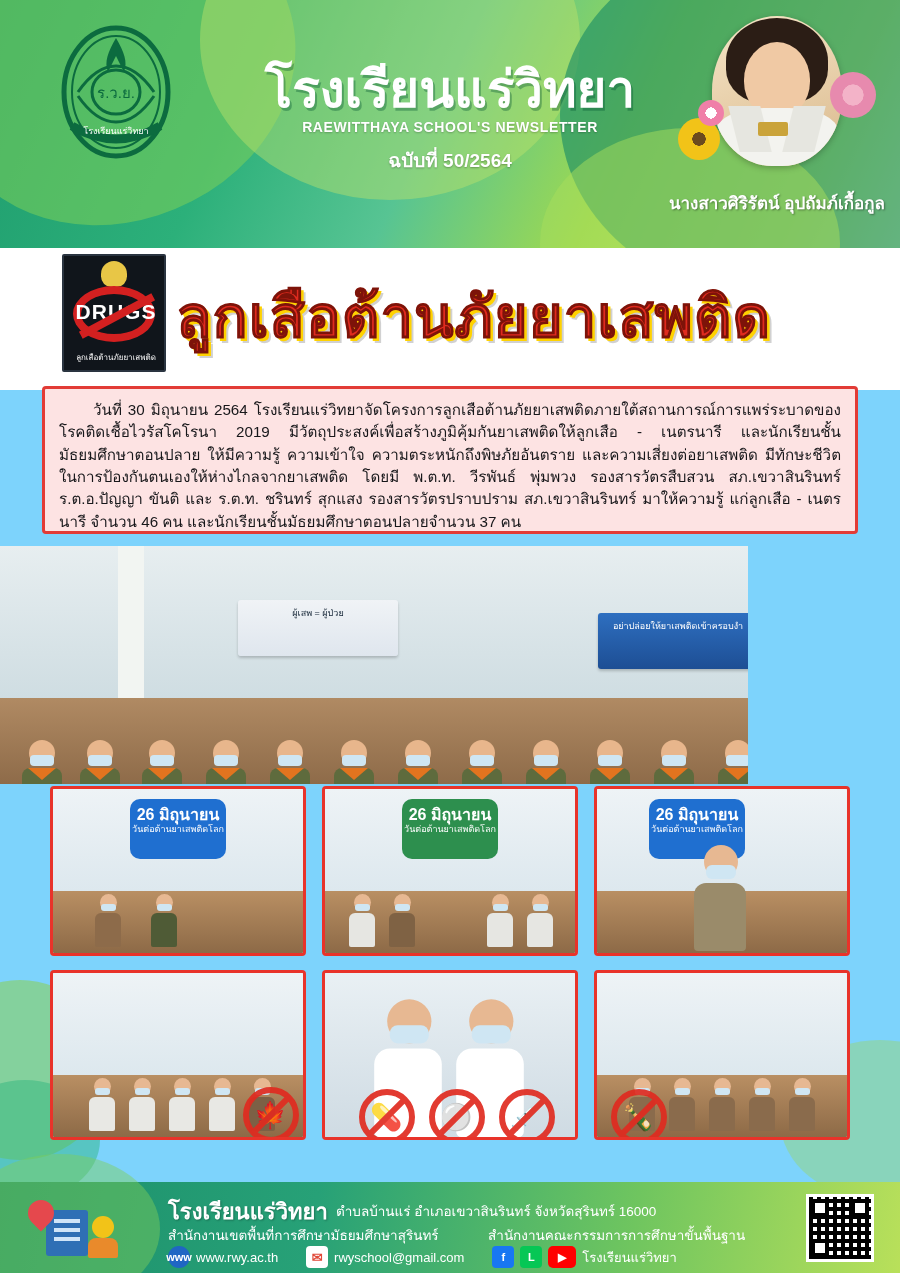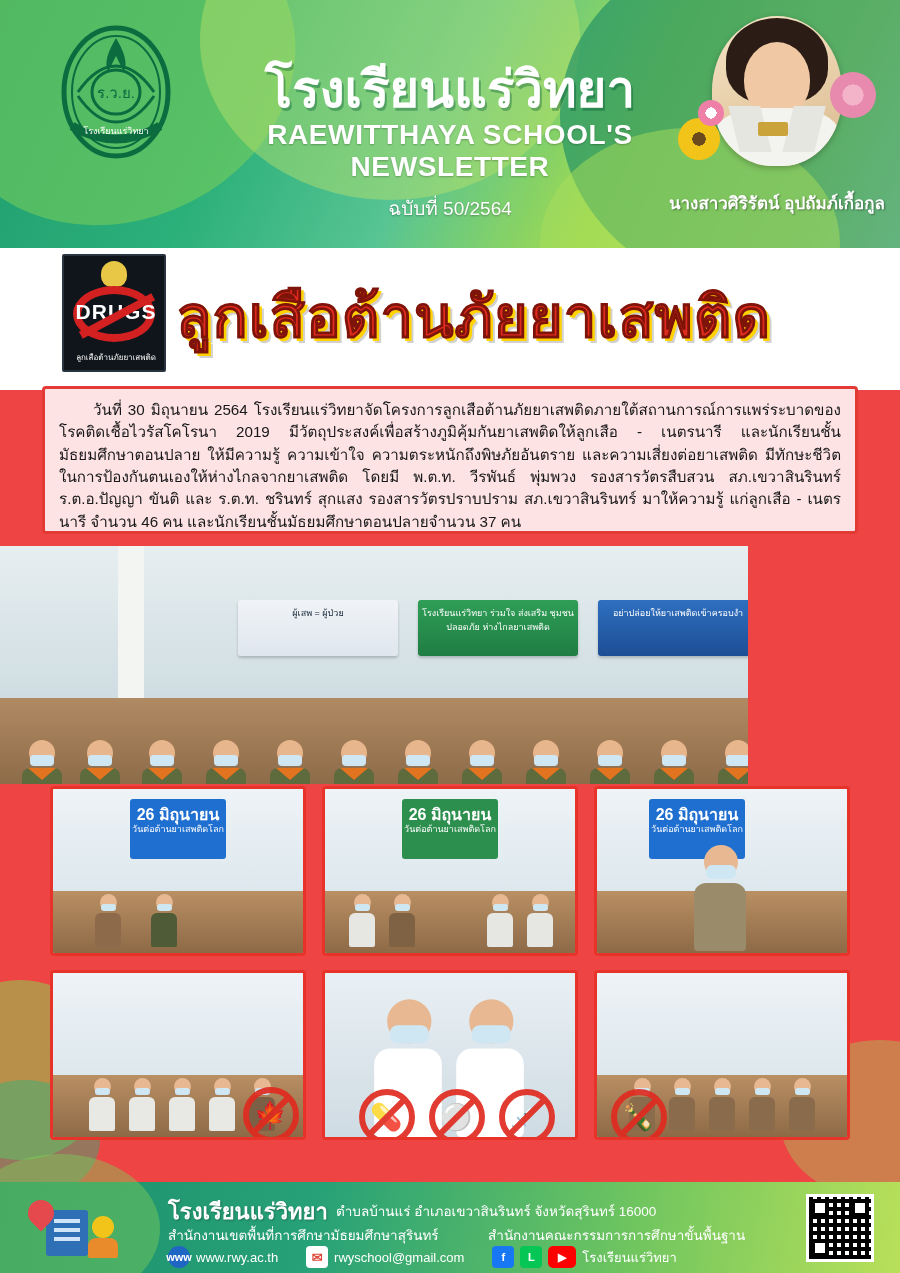--- a/index.html
+++ b/index.html
@@ -8,21 +8,21 @@
     font-family: "Liberation Sans", sans-serif;
     background: #ffffff;
     overflow: hidden;
     position: relative;
   }
 
   
   .page {
     position: relative;
     width: 900px; height: 1273px;
-    background: #ef4444;
+    background: #7dd3fc;
     overflow: hidden;
   }
 
   
   .header {
     position: relative;
     width: 900px; height: 248px;
     background: linear-gradient(115deg, #1f9d6e 0%, #2cb07a 28%, #57c493 48%, #9fd94f 68%, #cfe96a 88%, #e8f6b0 100%);
     overflow: hidden;
   }
@@ -65,27 +65,27 @@
   .head-kicker {
     font-size: 20px; font-weight: bold; letter-spacing: .5px;
     text-shadow: 0 1px 2px rgba(0,0,0,.25);
   }
   .head-title {
     font-size: 51px; font-weight: bold; line-height: 1.08;
     margin-top: 2px;
     text-shadow: 2px 3px 0 rgba(0,80,50,.35);
   }
   .head-sub {
-    font-size: 28px; font-weight: bold; letter-spacing: .6px;
+    font-size: 14px; font-weight: bold; letter-spacing: .6px;
     margin-top: 2px;
     text-shadow: 0 1px 2px rgba(0,0,0,.25);
     text-align: center;
   }
   .head-issue {
-    font-size: 19px; font-weight: normal; margin-top: 10px;
+    font-size: 19px; font-weight: bold; margin-top: 10px;
     text-shadow: 0 1px 2px rgba(0,0,0,.3);
   }
 
   .director {
     position: absolute; right: 18px; top: 14px; width: 210px; height: 224px;
     z-index: 6; text-align: center;
   }
   .director .photo-ring {
     position: absolute; left: 40px; top: 2px;
     width: 130px; height: 150px;
@@ -210,21 +210,21 @@
   .hero-photo .pillar {
     position: absolute; top: 0; width: 26px; height: 152px; background: #f2f5f2;
   }
   .hero-photo .banner {
     position: absolute; top: 54px; height: 56px; border-radius: 3px;
     color: #fff; font-size: 9px; text-align: center; padding-top: 6px;
     box-shadow: 0 2px 3px rgba(0,0,0,.2);
   }
   .hero-photo .b1 { left: 238px; width: 160px; background: linear-gradient(#f0f3f6,#dfe6ee); color:#123; }
   .hero-photo .b2 { left: 418px; width: 160px; background: linear-gradient(#2f9e57,#1f7d43); }
-  .hero-photo .b3 { left: 598px; width: 160px; background: linear-gradient(#2e6fc0,#1d4e94); }
+  .hero-photo .b3 { left: 598px; width: 160px; background: linear-gradient(#2e6fc0,#1d4e94); margin-top: 13px; }
   .scout { position: absolute; bottom: 4px; width: 44px; }
   .scout .head { width: 26px; height: 26px; border-radius: 50%; background: #e8b68c; margin: 0 auto; }
   .scout .mask { width: 24px; height: 11px; border-radius: 4px; background: #cfe6f3; margin: -11px auto 0; position: relative; }
   .scout .body { width: 40px; height: 52px; border-radius: 8px 8px 3px 3px; background: #5e6b3d; margin: 2px auto 0; }
   .scout .scarf { width: 28px; height: 12px; background: #e2741f; margin: -52px auto 0; position: relative; clip-path: polygon(0 0,100% 0,50% 100%); }
 
   
   .grid {
     position: absolute; left: 50px; top: 786px;
     width: 800px; height: 368px;
@@ -237,21 +237,21 @@
     border: 3px solid #e8332a;
     border-radius: 4px;
     overflow: hidden;
     position: relative;
     background: #d9e3e8;
   }
   .cell .stage-bg { position:absolute; left:0; top:0; width:100%; height:62%; background: linear-gradient(#eef3f6,#dde8ee);}
   .cell .stage-fl { position:absolute; left:0; bottom:0; width:100%; height:38%; background: linear-gradient(#b98f63,#8d6a47);}
   .cell .board {
     position:absolute; left:50%; top:10px; transform:translateX(-50%);
-    width: 96px; height: 60px; background:#1f6fd0; border-radius:3px;
+    width: 96px; height: 60px; background:#1f6fd0; border-radius:10px;
     color:#fff; font-size:9px; text-align:center; padding-top:6px; line-height:1.2;
   }
   .cell .board .d { font-size: 16px; font-weight: bold; color:#ffffff; }
   .cell .mini-person { position:absolute; bottom:6px; width:30px;}
   .cell .mini-person .h { width:17px;height:17px;border-radius:50%;background:#e7b892;margin:0 auto;}
   .cell .mini-person .m { width:15px;height:7px;border-radius:3px;background:#cfe6f3;margin:-7px auto 0;}
   .cell .mini-person .b { width:26px;height:34px;border-radius:6px 6px 2px 2px;margin:2px auto 0;}
 
   
   .no-sym {
@@ -404,21 +404,20 @@
   <div class="article">
     <p>วันที่ 30 มิถุนายน 2564 โรงเรียนแร่วิทยาจัดโครงการลูกเสือต้านภัยยาเสพติดภายใต้สถานการณ์การแพร่ระบาดของโรคติดเชื้อไวรัสโคโรนา 2019 มีวัตถุประสงค์เพื่อสร้างภูมิคุ้มกันยาเสพติดให้ลูกเสือ - เนตรนารี และนักเรียนชั้นมัธยมศึกษาตอนปลาย ให้มีความรู้ ความเข้าใจ ความตระหนักถึงพิษภัยอันตราย และความเสี่ยงต่อยาเสพติด มีทักษะชีวิตในการป้องกันตนเองให้ห่างไกลจากยาเสพติด โดยมี พ.ต.ท. วีรพันธ์ พุ่มพวง รองสารวัตรสืบสวน สภ.เขวาสินรินทร์ ร.ต.อ.ปัญญา ขันติ และ ร.ต.ท. ชรินทร์ สุกแสง รองสารวัตรปราบปราม สภ.เขวาสินรินทร์ มาให้ความรู้ แก่ลูกเสือ - เนตรนารี จำนวน 46 คน และนักเรียนชั้นมัธยมศึกษาตอนปลายจำนวน 37 คน</p>
   </div>
 
   <div class="hero-photo">
     <div class="wall"></div>
     <div class="pillar" style="left:118px"></div>
     <div class="pillar" style="left:782px"></div>
     <div class="floor"></div>
     <div class="banner b1">ผู้เสพ = ผู้ป่วย</div>
-    <div class="banner b2">โรงเรียนแร่วิทยา ร่วมใจ ส่งเสริม ชุมชนปลอดภัย ห่างไกลยาเสพติด</div>
     <div class="banner b3">อย่าปล่อยให้ยาเสพติดเข้าครอบงำ</div>
 
     <div class="scout" style="left:20px">
         <div class="head"></div>
         <div class="mask"></div>
         <div class="body"></div>
         <div class="scarf"></div>
       </div>
     <div class="scout" style="left:78px">
         <div class="head"></div>

